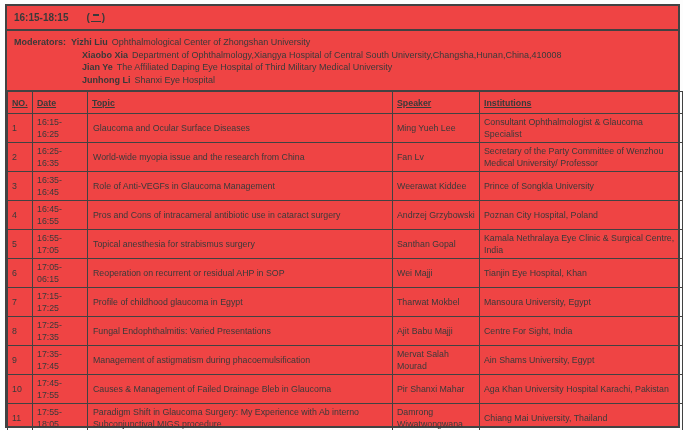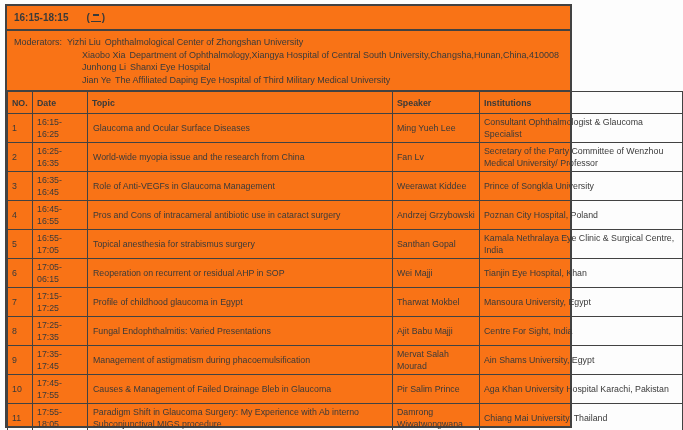--- a/index.html
+++ b/index.html
@@ -7,22 +7,22 @@
     margin: 0; padding: 0;
     width: 683px; height: 430px;
     background: #fdfdfd;
     font-family: "Liberation Sans", "DejaVu Sans", sans-serif;
     color: #3a3a3a;
     -webkit-font-smoothing: antialiased;
   }
   .sheet {
     position: absolute;
     left: 5px; top: 4px;
-    width: 567px; height: 424px;
-    background: #f97316;
+    width: 675px; height: 424px;
+    background: #ef4444;
     border: 2px solid #424242;
   }
   
   .title-row {
     height: 25px;
     display: flex;
     align-items: center;
     padding-left: 7px;
     border-bottom: 2px solid #424242;
     font-size: 10px;
@@ -48,21 +48,21 @@
   .er-glyph i:last-child  { bottom: 0; left: 0; width: 10px; }
   
   .moderators {
     padding: 5px 6px 4px 7px;
     border-bottom: 1px solid #424242;
     font-size: 9px;
     line-height: 12.5px;
   }
   .mod-line { padding-left: 68px; white-space: nowrap; }
   .mod-line.first { padding-left: 0; }
-  .mod-label, .mod-name { font-weight: normal; }
+  .mod-label, .mod-name { font-weight: bold; }
   .mod-label { margin-right: 5px; }
   .mod-aff { margin-left: 4px; }
   
   table {
     border-collapse: collapse;
     table-layout: fixed;
     width: 675px;
     font-size: 8.8px;
     line-height: 12px;
   }
@@ -73,21 +73,21 @@
   col.c-inst { width: 203px; }
   th, td {
     border: 1px solid #424242;
     padding: 2px 4px;
     vertical-align: middle;
     text-align: left;
     overflow: hidden;
   }
   thead tr { height: 22px; }
   tbody tr { height: 26px; }
-  th { font-weight: bold; }
+  th { font-weight: bold; text-decoration: underline; }
   th.center, td.center { }
   td.topic { padding-left: 5px; margin-left: 41px; }
 </style>
 </head>
 <body>
 
 <div class="sheet">
 
   <div class="title-row">
     <span class="title-time">16:15-18:15</span>
@@ -97,24 +97,24 @@
   </div>
 
   <div class="moderators">
       <div class="mod-line first">
     <span class="mod-label">Moderators:</span><span class="mod-name">Yizhi Liu</span><span class="mod-aff">Ophthalmological Center of Zhongshan University</span>
   </div>
       <div class="mod-line">
     <span class="mod-name">Xiaobo Xia</span><span class="mod-aff">Department of Ophthalmology,Xiangya Hospital of Central South University,Changsha,Hunan,China,410008</span>
   </div>
       <div class="mod-line">
+    <span class="mod-name">Jian Ye</span><span class="mod-aff">The Affiliated Daping Eye Hospital of Third Military Medical University</span>
+  </div>
+      <div class="mod-line">
     <span class="mod-name">Junhong Li</span><span class="mod-aff">Shanxi Eye Hospital</span>
-  </div>
-      <div class="mod-line">
-    <span class="mod-name">Jian Ye</span><span class="mod-aff">The Affiliated Daping Eye Hospital of Third Military Medical University</span>
   </div>
     </div>
 
   <table>
     <colgroup>
       <col class="c-no">
         <col class="c-date">
         <col class="c-topic">
         <col class="c-spk">
         <col class="c-inst">
@@ -189,21 +189,21 @@
     <td class="center">9</td>
     <td class="center">17:35-17:45</td>
     <td class="topic">Management of astigmatism during phacoemulsification</td>
     <td>Mervat Salah Mourad</td>
     <td>Ain Shams University, Egypt</td>
   </tr>
         <tr>
     <td class="center">10</td>
     <td class="center">17:45-17:55</td>
     <td class="topic">Causes &amp; Management of Failed Drainage Bleb in Glaucoma</td>
-    <td>Pir Salim Prince</td>
+    <td>Pir Shanxi Mahar</td>
     <td>Aga Khan University Hospital Karachi, Pakistan</td>
   </tr>
         <tr>
     <td class="center">11</td>
     <td class="center">17:55-18:05</td>
     <td class="topic">Paradigm Shift in Glaucoma Surgery: My Experience with Ab interno Subconjunctival MIGS procedure</td>
     <td>Damrong Wiwatwongwana</td>
     <td>Chiang Mai University, Thailand</td>
   </tr>
       </tbody>

